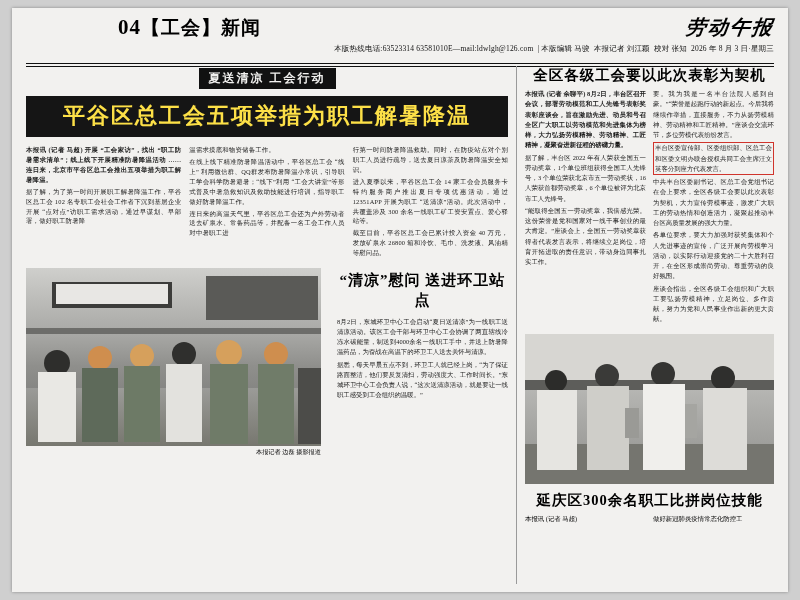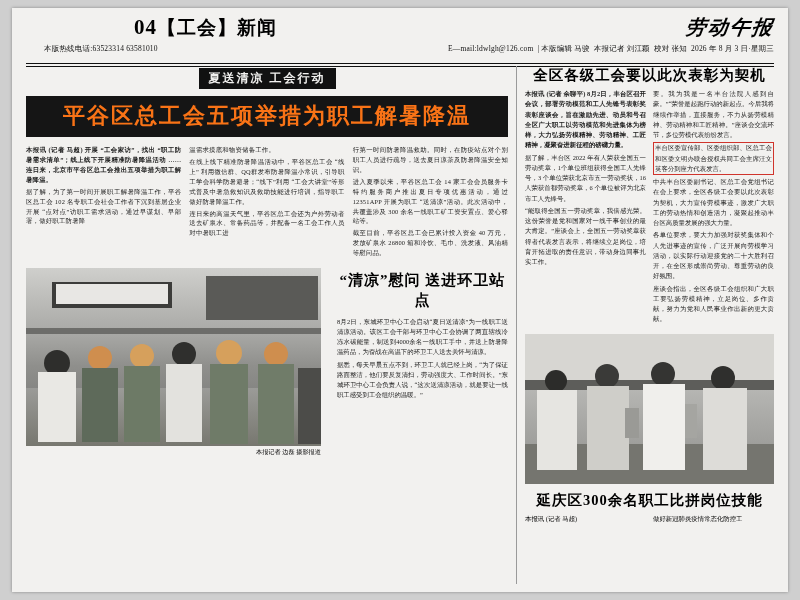--- a/index.html
+++ b/index.html
@@ -15,39 +15,39 @@
     width:776px; height:584px;
     background:#f2f1ef;
     box-shadow:0 0 3px rgba(0,0,0,.35);
     overflow:hidden;
   }
 
   
   .masthead{
     position:relative;
     height:46px;
-    padding:6px 14px 0 32px;
+    padding:6px 14px 0 16px;
   }
   .mast-row{
     display:flex;align-items:flex-end;justify-content:space-between;
   }
   .mast-center{
     font-size:19px;font-weight:bold;letter-spacing:1px;
     font-family:"Liberation Serif",serif;
     margin-left:90px;
   }
   .mast-center .num{font-size:21px;}
   .logo{
     font-size:20px;font-weight:bold;font-style:italic;
     font-family:"Liberation Serif",serif;
     letter-spacing:2px;
     transform:skewX(-8deg);
   }
   .mast-sub{
-    display:flex;justify-content:space-between;align-items:center;
+    display:flex;justify-content:flex-end;align-items:center;
     font-size:7.5px;color:#111;margin-top:3px;
   }
   .mast-sub .left{letter-spacing:.2px;}
   .mast-sub .right{letter-spacing:.2px;}
   .rule{
     border:0;border-top:1.5px solid #111;margin:3px 14px 0 14px;
   }
   .rule2{border:0;border-top:.7px solid #111;margin:1.5px 14px 0 14px;}
 
   
@@ -65,21 +65,21 @@
   .banner .tag{
     background:#111;color:#f2f1ef;font-weight:bold;font-size:12px;
     padding:2px 10px;letter-spacing:2px;
   }
   .kicker{
     text-align:center;font-size:12.5px;font-weight:bold;margin-top:9px;
     letter-spacing:.5px;
   }
   .headline{
     margin-top:7px;
-    background:#151515;color:#f97316;
+    background:#151515;color:#fde047;
     text-align:center;
     font-size:22px;font-weight:bold;letter-spacing:2px;
     padding:5px 0 6px 0;
   }
 
   
   .three-col{
     display:flex;margin-top:8px;gap:8px;
   }
   .tcol{width:33.33%;}

